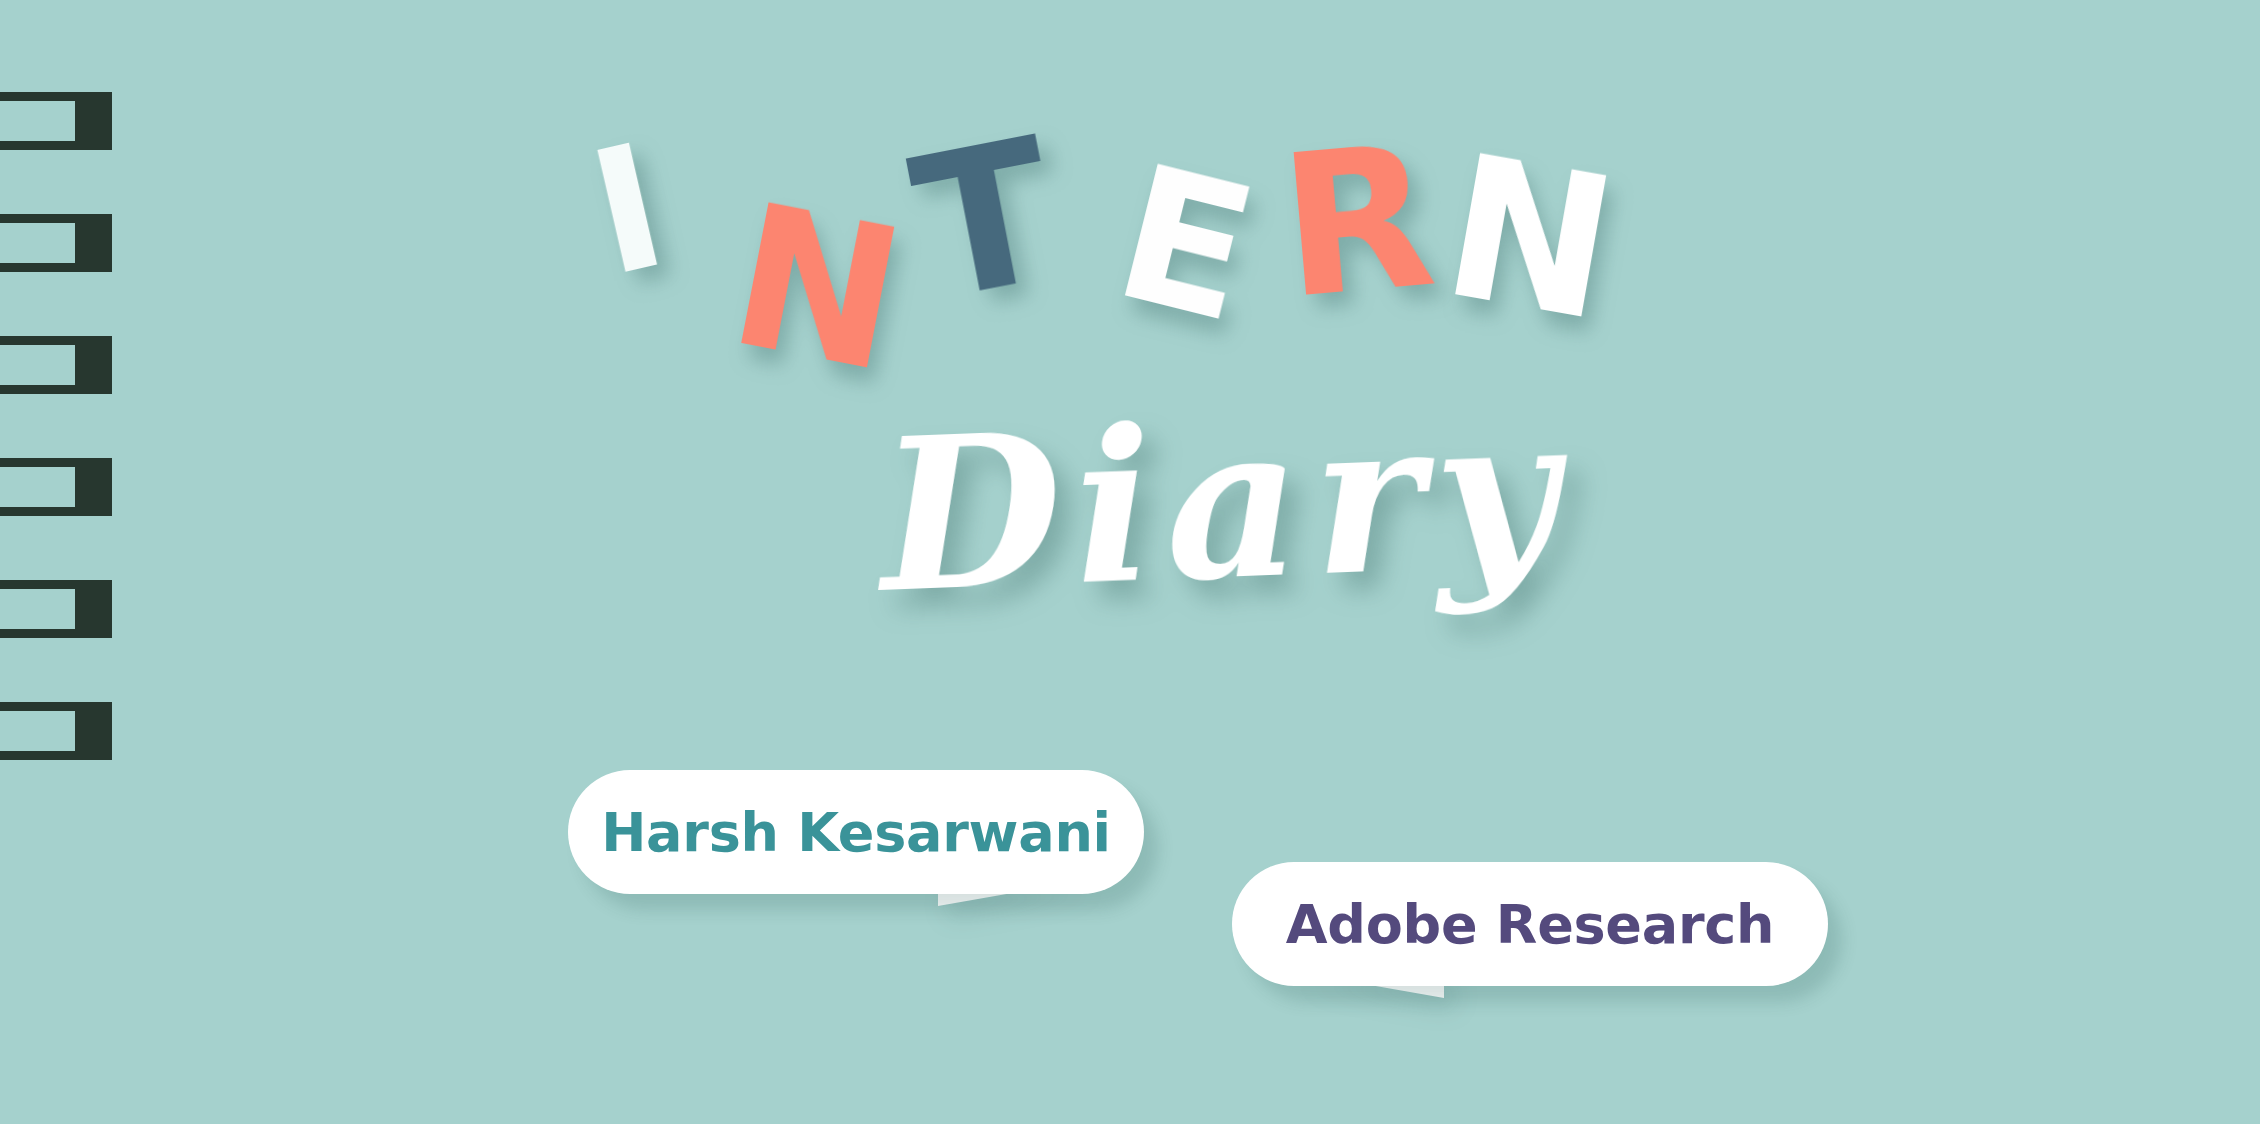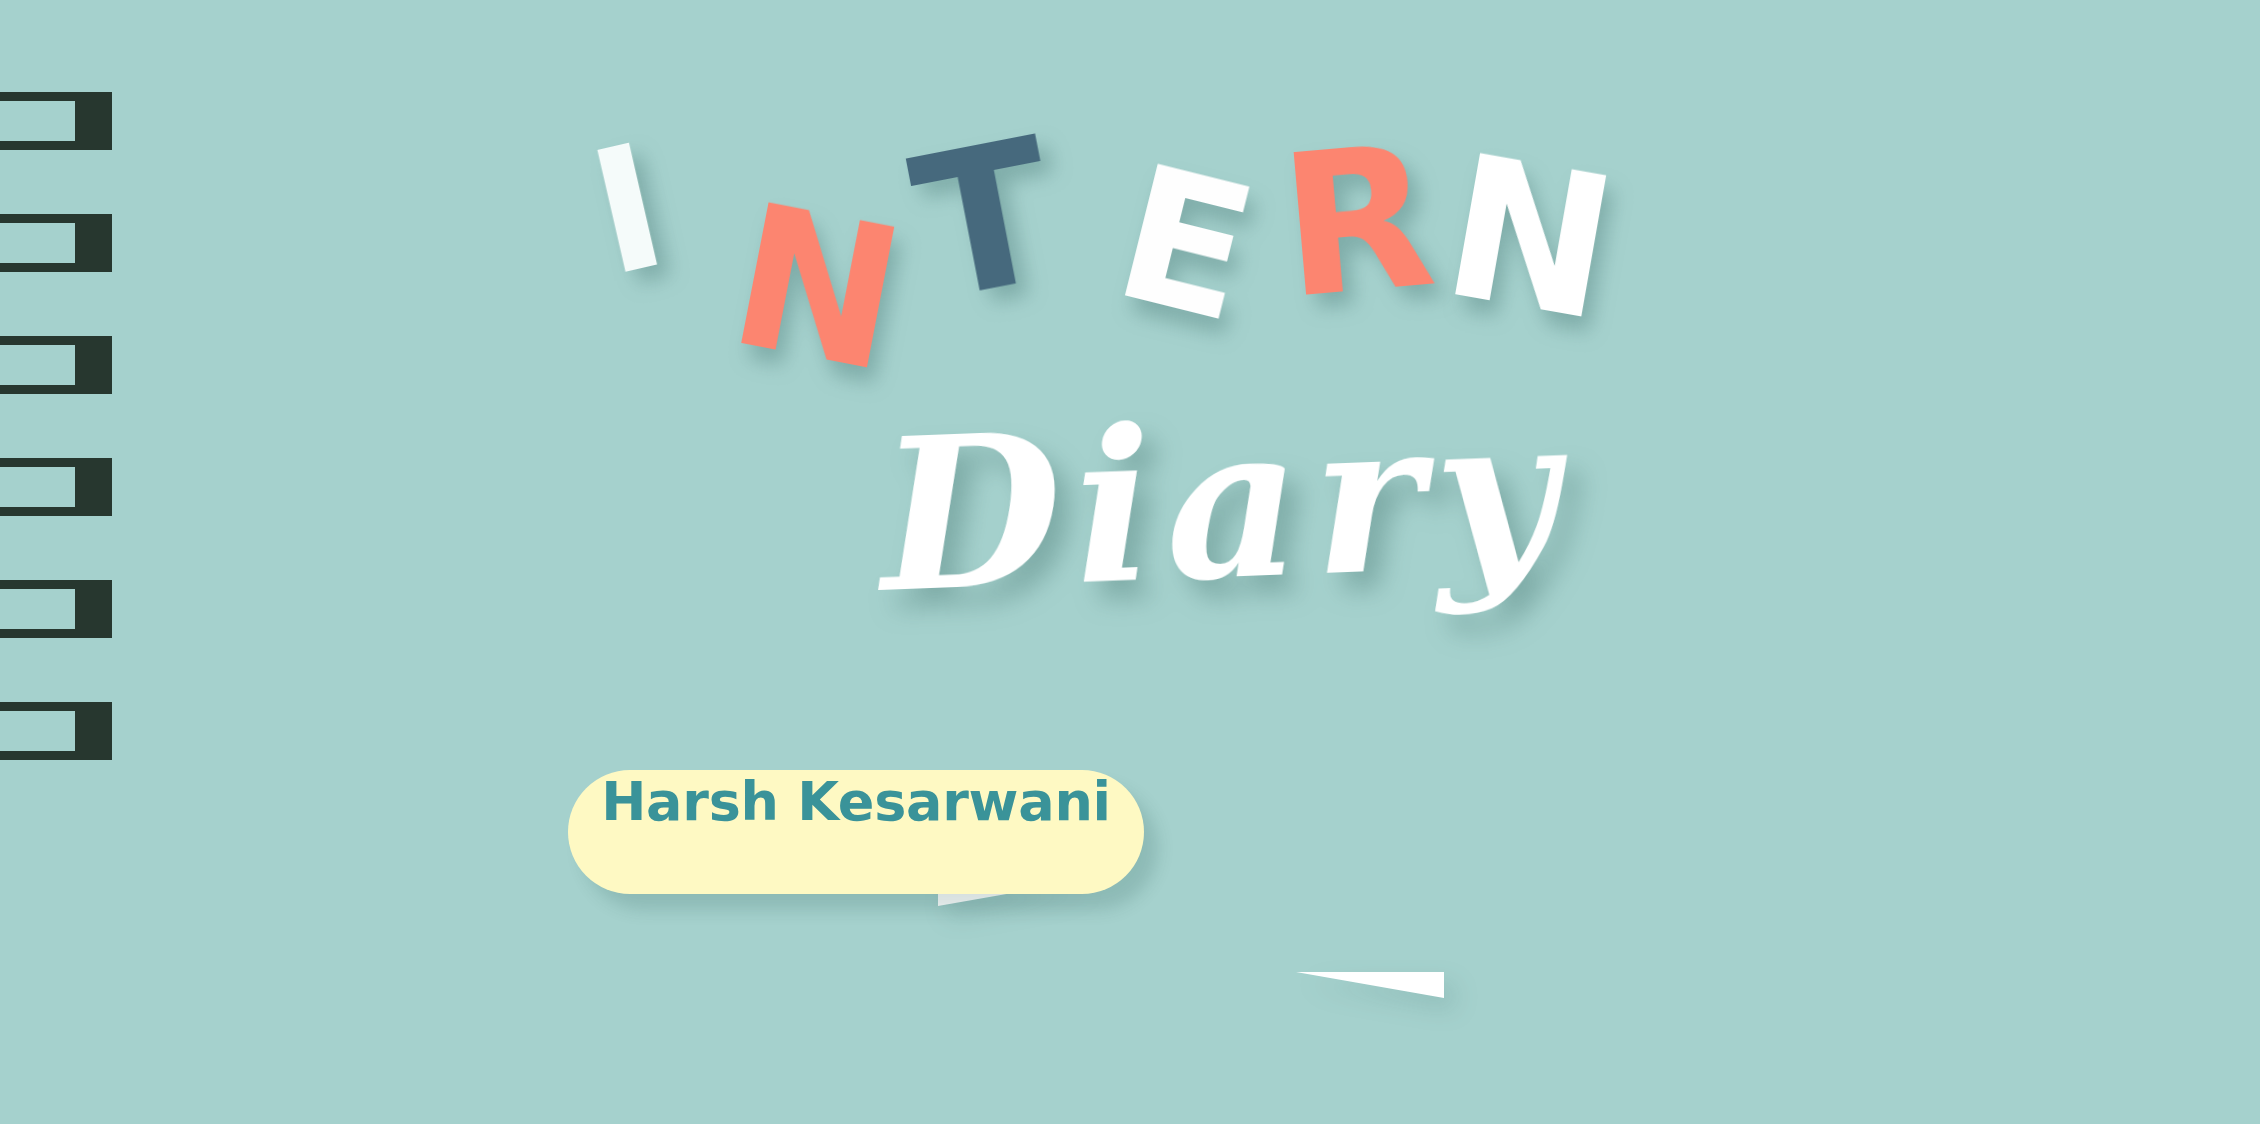--- a/index.html
+++ b/index.html
@@ -74,23 +74,24 @@
     font-size: 210px;
     line-height: 1;
     letter-spacing: 0.055em;
     transform: rotate(-2.2deg);
     filter: drop-shadow(14px 18px 13px rgba(40,90,85,0.32));
   }
 
   
   .bubble {
     position: absolute;
-    background: #fef9c3;
+    background: #ffffff;
     border-radius: 62px;
     display: flex;
+    align-items: center;
     justify-content: center;
     box-shadow: 14px 16px 16px rgba(40,90,85,0.18);
   }
   .bubble-text {
     font-family: "DejaVu Sans", sans-serif;
     font-weight: bold;
     font-size: 54px;
     letter-spacing: -0.005em;
     white-space: nowrap;
   }
@@ -171,14 +172,17 @@
     </div>
 
   <div class="diary">Diary</div>
 
   <div class="tail" id="tail-harsh"></div>
   <div class="bubble" id="bubble-harsh">
     <span class="bubble-text">Harsh Kesarwani</span>
   </div>
 
   <div class="tail" id="tail-adobe"></div>
+  <div class="bubble" id="bubble-adobe">
+    <span class="bubble-text">Adobe Research</span>
+  </div>
 
 </div>
 
 </body></html>

